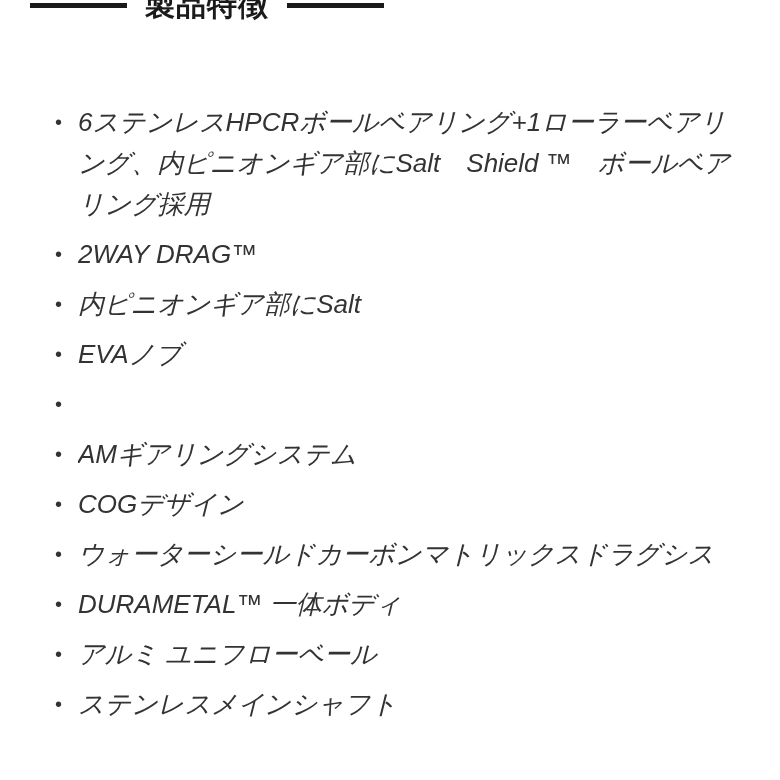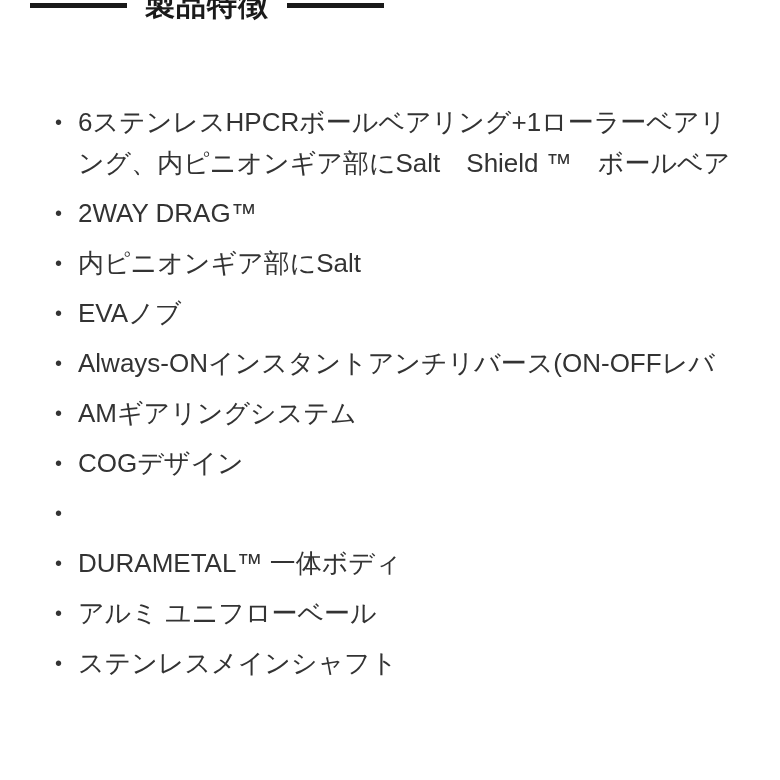--- a/index.html
+++ b/index.html
@@ -56,20 +56,21 @@
   .bullet {
     flex: none;
     width: 23px;
     font-size: 20px;
     line-height: 41px;
     color: #333333;
   }
   .feature-lines {
     flex: 1;
     min-width: 0;
+    font-style: italic;
   }
   .feature-line {
     font-size: 26px;
     line-height: 41px;
     color: #333333;
     white-space: nowrap;
     overflow: hidden;
   }
 </style>
 </head>
@@ -81,20 +82,21 @@
   <div class="header-rule"></div>
 </div>
 
 <ul class="features">
 
   <li class="feature-item">
     <span class="bullet">•</span>
     <div class="feature-lines">
       <div class="feature-line">6ステンレスHPCRボールベアリング+1ローラーベアリ</div>
       <div class="feature-line">ング、内ピニオンギア部にSalt　Shield ™　ボールベア</div>
+      <div class="feature-line">リング採用</div>
     </div>
   </li>
 
   <li class="feature-item">
     <span class="bullet">•</span>
     <div class="feature-lines">
       <div class="feature-line">2WAY DRAG™</div>
     </div>
   </li>
 
@@ -108,41 +110,41 @@
   <li class="feature-item">
     <span class="bullet">•</span>
     <div class="feature-lines">
       <div class="feature-line">EVAノブ</div>
     </div>
   </li>
 
   <li class="feature-item">
     <span class="bullet">•</span>
     <div class="feature-lines">
-      <div class="feature-line">Always-ONインスタントアンチリバース(ON-OFFレバ</div>
     </div>
   </li>
 
   <li class="feature-item">
     <span class="bullet">•</span>
     <div class="feature-lines">
       <div class="feature-line">AMギアリングシステム</div>
     </div>
   </li>
 
   <li class="feature-item">
     <span class="bullet">•</span>
     <div class="feature-lines">
       <div class="feature-line">COGデザイン</div>
     </div>
   </li>
 
   <li class="feature-item">
     <span class="bullet">•</span>
     <div class="feature-lines">
+      <div class="feature-line">ウォーターシールドカーボンマトリックスドラグシス</div>
     </div>
   </li>
 
   <li class="feature-item">
     <span class="bullet">•</span>
     <div class="feature-lines">
       <div class="feature-line">DURAMETAL™ 一体ボディ</div>
     </div>
   </li>
 

